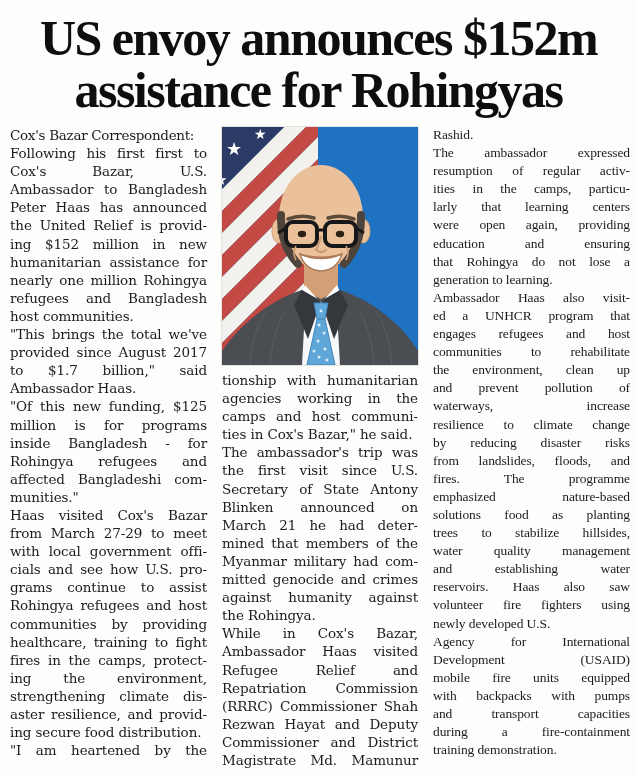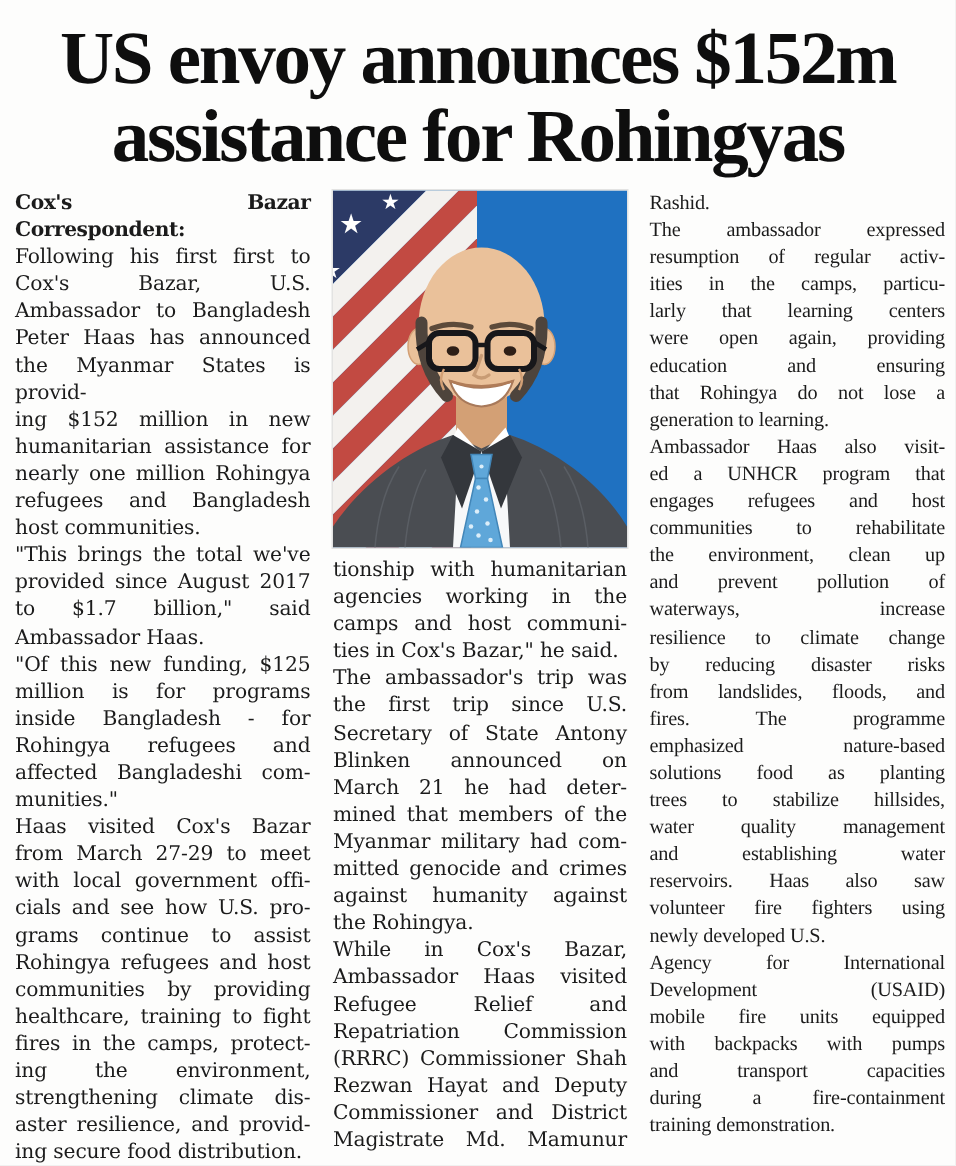--- a/index.html
+++ b/index.html
@@ -47,21 +47,21 @@
   .col-left{left:10px;width:197px;}
   .col-middle{left:222px;width:196px;}
   .col-right{left:433px;width:197px;font-family:Liberation Serif, serif;}
   .line{
     text-align:justify;
     text-align-last:justify;
     letter-spacing:-0.1px;
     min-height:18.1px;
   }
   .line.end{text-align-last:left;}
-  .line.bold{font-weight:bold;letter-spacing:-0.3px;}
+  .line.bold{font-weight:normal;letter-spacing:-0.3px;}
   .photo{
     width:196px;height:238px;
     margin:1px 0 6px 0;
     box-shadow:0 0 0 1px rgba(0,0,0,0.10);
     display:block;
   }
 </style>
 </head>
 <body>
 
@@ -77,21 +77,21 @@
       <div class="line bold end">Cox's Bazar Correspondent:</div>
 
       <div class="line">Following his first first to</div>
 
       <div class="line">Cox's Bazar, U.S.</div>
 
       <div class="line">Ambassador to Bangladesh</div>
 
       <div class="line">Peter Haas has announced</div>
 
-      <div class="line">the Myanmar States is provid-</div>
+      <div class="line">the United Relief is provid-</div>
 
       <div class="line">ing $152 million in new</div>
 
       <div class="line">humanitarian assistance for</div>
 
       <div class="line">nearly one million Rohingya</div>
 
       <div class="line">refugees and Bangladesh</div>
 
       <div class="line end">host communities.</div>
@@ -244,21 +244,21 @@
       <div class="line">tionship with humanitarian</div>
 
       <div class="line">agencies working in the</div>
 
       <div class="line">camps and host communi-</div>
 
       <div class="line end">ties in Cox's Bazar," he said.</div>
 
       <div class="line">The ambassador's trip was</div>
 
-      <div class="line">the first trip since U.S.</div>
+      <div class="line">the first visit since U.S.</div>
 
       <div class="line">Secretary of State Antony</div>
 
       <div class="line">Blinken announced on</div>
 
       <div class="line">March 21 he had deter-</div>
 
       <div class="line">mined that members of the</div>
 
       <div class="line">Myanmar military had com-</div>

